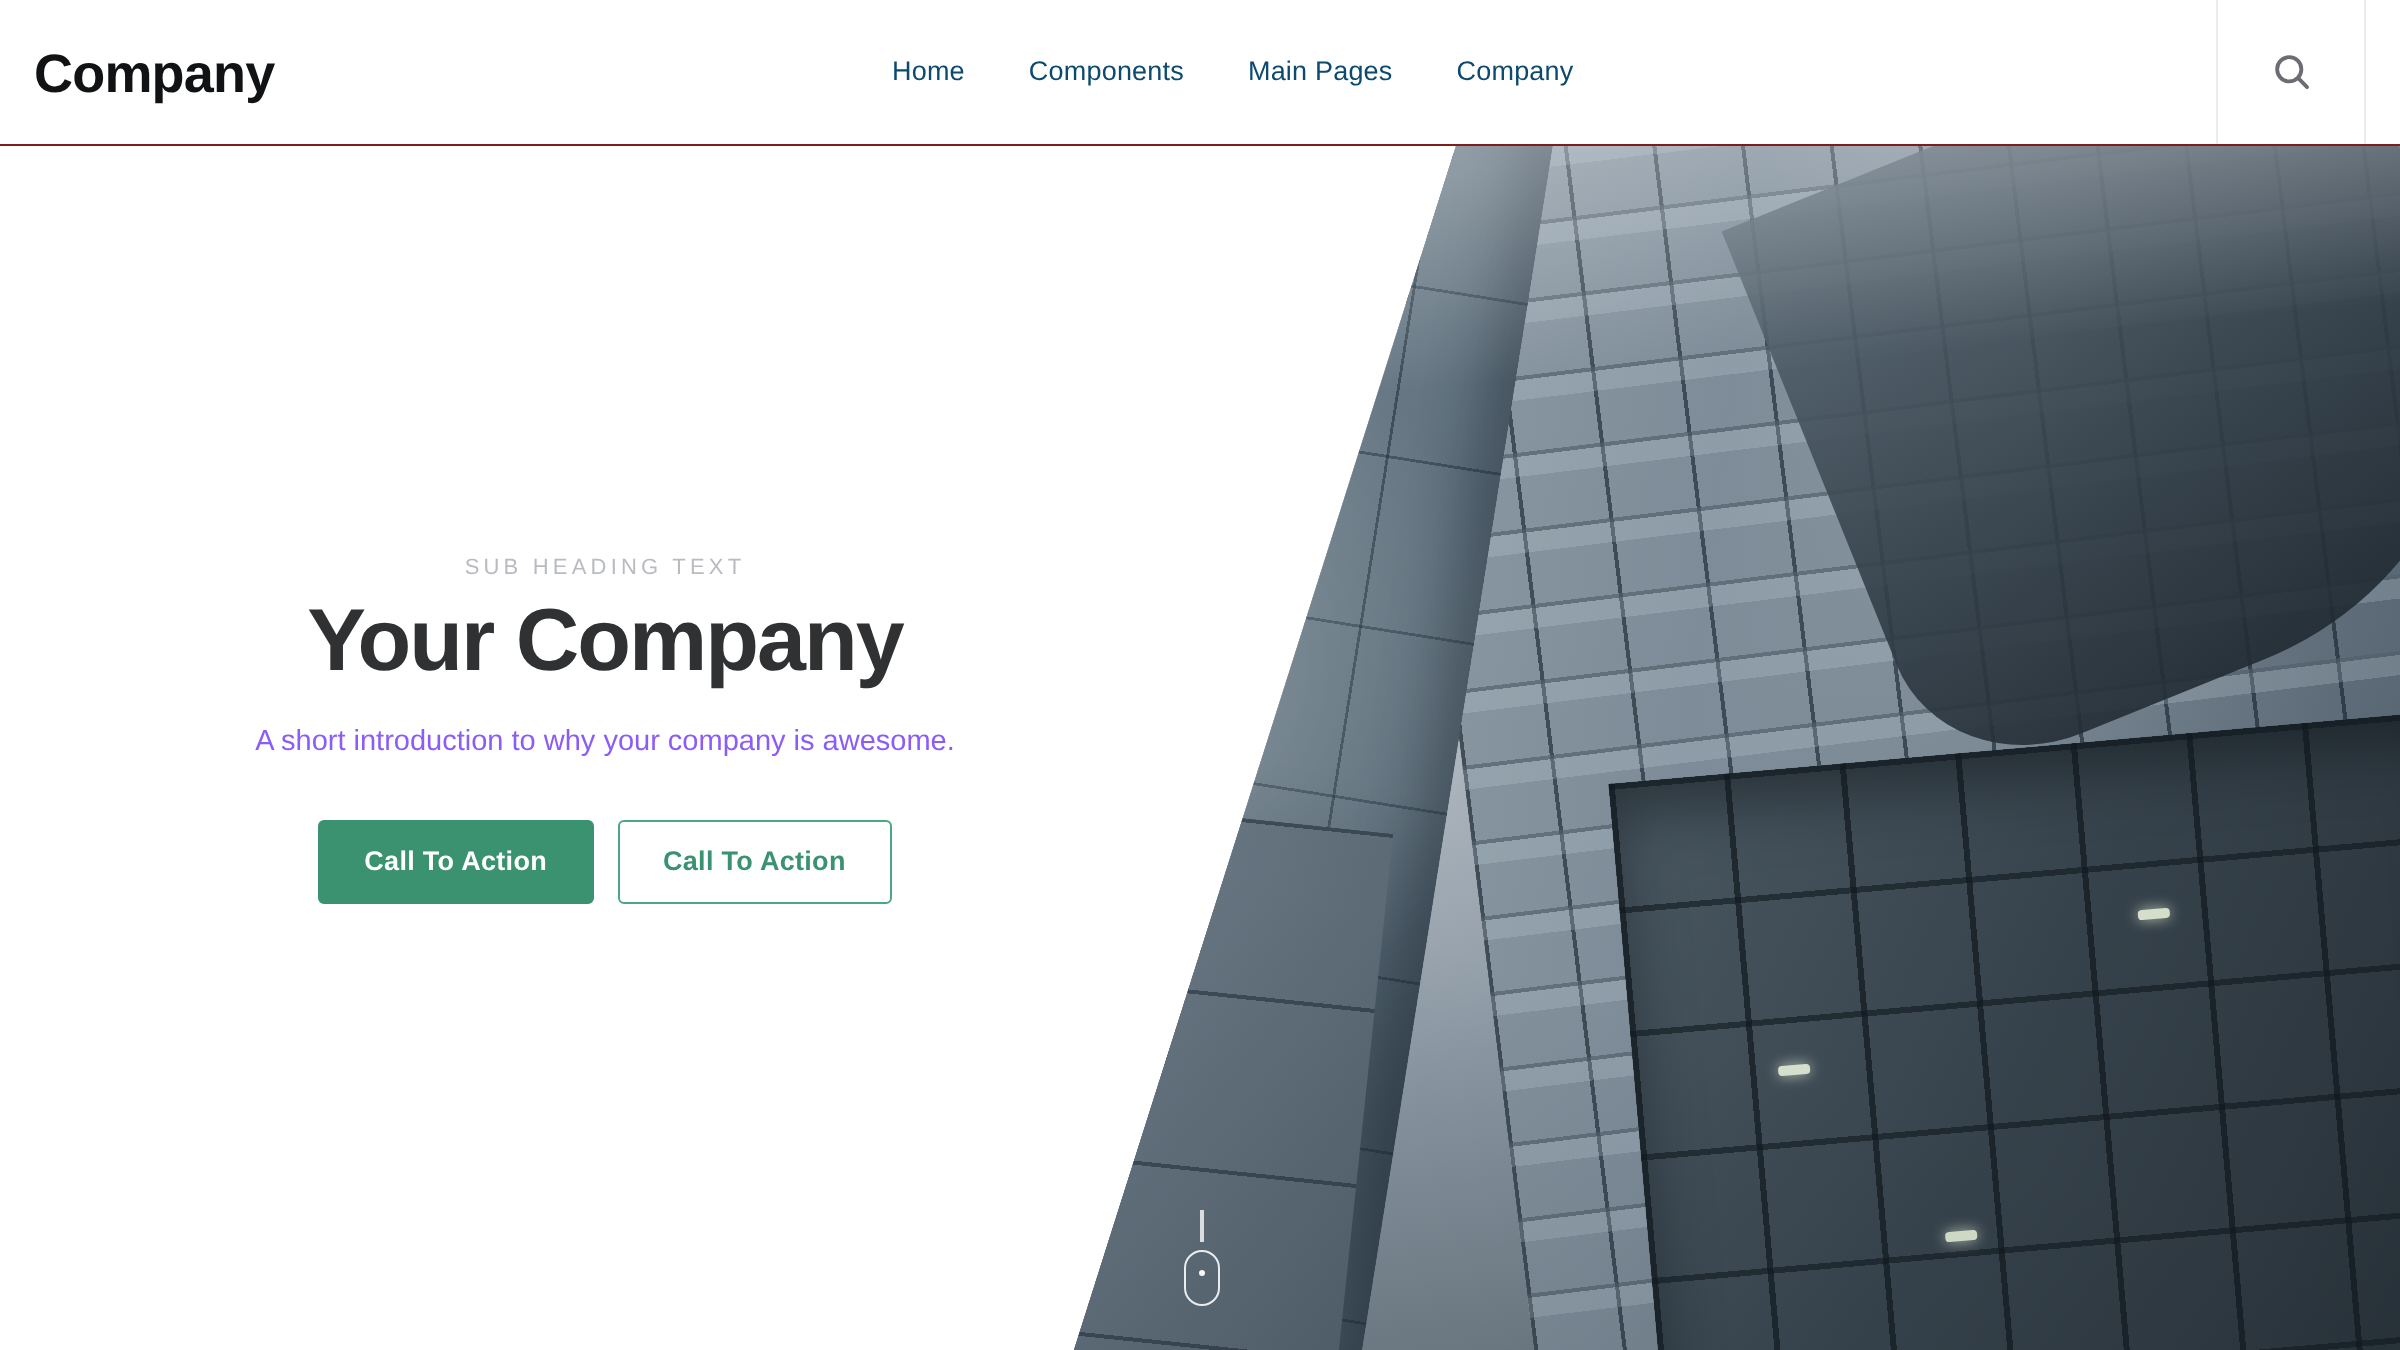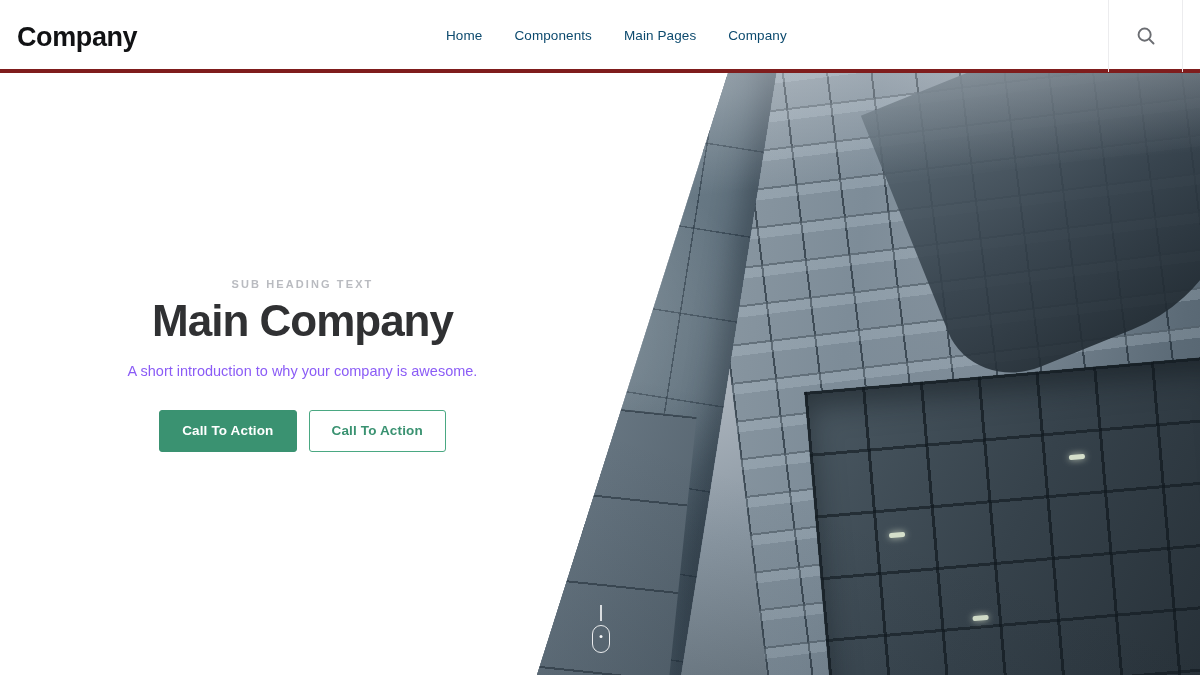--- a/index.html
+++ b/index.html
@@ -7,21 +7,21 @@
     width:1200px; height:675px; overflow:hidden;
     background:#ffffff;
     font-family:"Liberation Sans", sans-serif;
     -webkit-font-smoothing:antialiased;
   }
   #page { position:relative; width:1200px; height:675px; background:#fff; overflow:hidden; }
 
   
   #header {
     position:absolute; top:0; left:0; width:1200px; height:73px;
-    background:#fff; border-bottom:4px solid #7f1d1d; z-index:40;
+    background:#fff; border-bottom:1px solid #7f1d1d; z-index:40;
   }
   #brand {
     position:absolute; left:17px; top:18px;
     font-size:27px; font-weight:700; color:#111214;
     letter-spacing:-0.4px; line-height:38px;
   }
   #nav {
     position:absolute; left:430px; top:0; height:72px;
     display:flex; align-items:center; gap:0;
   }
@@ -159,21 +159,21 @@
     width:3px; height:3px; border-radius:50%; background:rgba(255,255,255,.95);
   }
 
   
   #hero-copy {
     position:absolute; left:0; top:0; width:605px; height:602px;
     display:flex; flex-direction:column; align-items:center; justify-content:center;
     z-index:10; padding-bottom:18px;
   }
   #subheading {
-    font-size:11px; color:#b9bbc0; letter-spacing:2.1px; font-weight:700;
+    font-size:11px; color:#b9bbc0; letter-spacing:2.1px; font-weight:400;
     text-transform:uppercase; margin-bottom:7px;
   }
   #headline {
     font-size:44px; font-weight:700; color:#303133; letter-spacing:-1px;
     line-height:1.08; margin-bottom:16px; white-space:nowrap;
   }
   #subtext {
     font-size:14.5px; color:#8b5cf6; line-height:1.5; margin-bottom:28px; white-space:nowrap;
   }
   #cta-row { display:flex; gap:12px; align-items:center; }
@@ -247,21 +247,21 @@
 
     <div id="scroll-indicator">
       <span class="stem"></span>
       <span class="mouse">
         <i></i>
       </span>
     </div>
 
     <div id="hero-copy">
       <div id="subheading">SUB HEADING TEXT</div>
-      <h1 id="headline">Main Company</h1>
+      <h1 id="headline">Your Company</h1>
       <p id="subtext">A short introduction to why your company is awesome.</p>
       <div id="cta-row">
         <button class="btn btn-solid">Call To Action</button>
         <button class="btn btn-outline">Call To Action</button>
       </div>
     </div>
 
   </div>
 </div>
 

